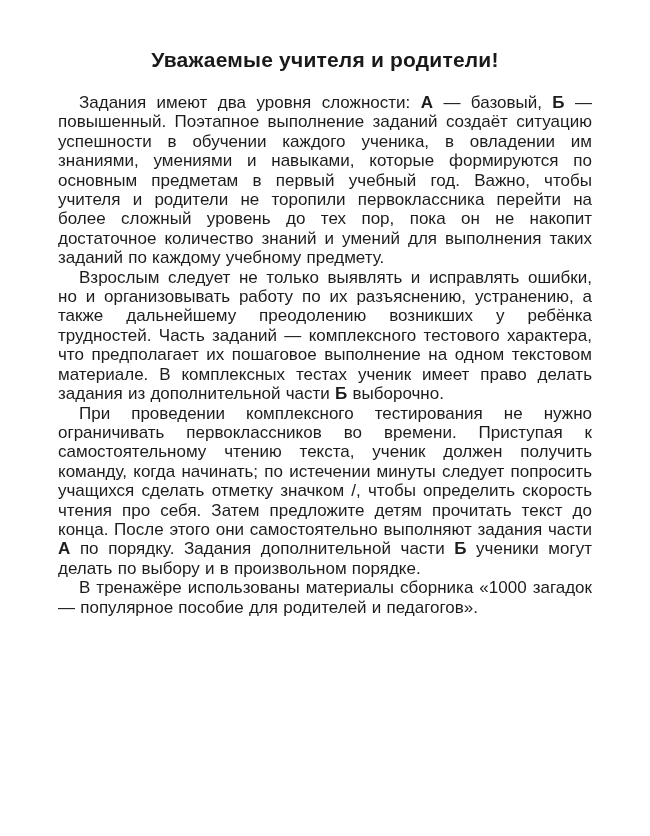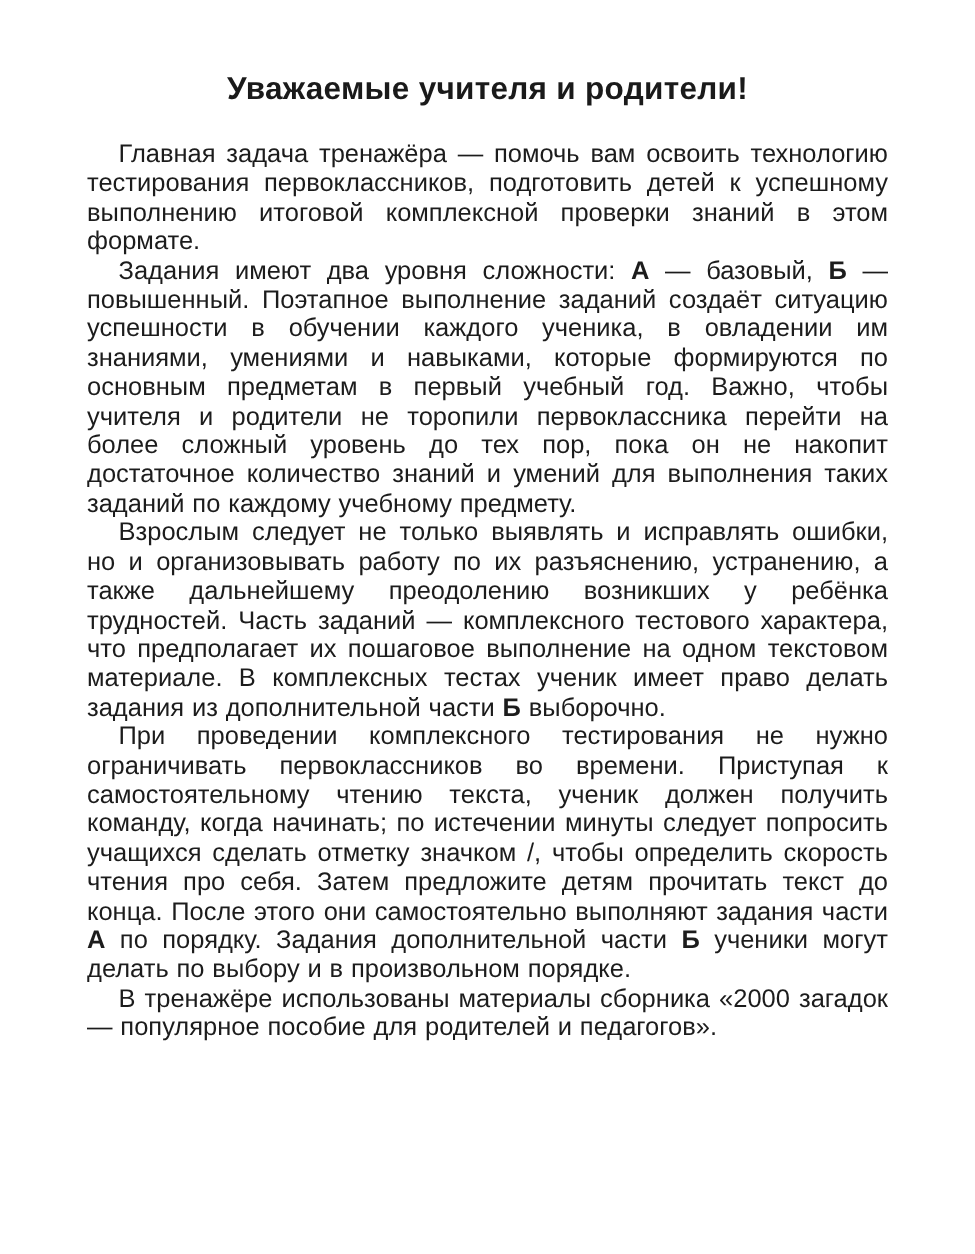--- a/index.html
+++ b/index.html
@@ -41,19 +41,18 @@
   .body-text p b {
     font-weight: bold;
   }
 </style>
 </head>
 <body>
 
 <div class="page">
   <h1 class="title">Уважаемые учителя и родители!</h1>
   <div class="body-text">
-      <p><span>Главная задача тренажёра — помочь вам освоить технологию тестирования первоклассников, подготовить детей к успешному выполнению итоговой комплексной проверки знаний в этом формате.</span></p>
       <p><span>Задания имеют два уровня сложности: </span><b>А</b><span> — базовый, </span><b>Б</b><span> — повышенный. Поэтапное выполнение заданий создаёт ситуацию успешности в обучении каждого ученика, в овладении им знаниями, умениями и навыками, которые формируются по основным предметам в первый учебный год. Важно, чтобы учителя и родители не торопили первоклассника перейти на более сложный уровень до тех пор, пока он не накопит достаточное количество знаний и умений для выполнения таких заданий по каждому учебному предмету.</span></p>
       <p><span>Взрослым следует не только выявлять и исправлять ошибки, но и организовывать работу по их разъяснению, устранению, а также дальнейшему преодолению возникших у ребёнка трудностей. Часть заданий — комплексного тестового характера, что предполагает их пошаговое выполнение на одном текстовом материале. В комплексных тестах ученик имеет право делать задания из дополнительной части </span><b>Б</b><span> выборочно.</span></p>
       <p><span>При проведении комплексного тестирования не нужно ограничивать первоклассников во времени. Приступая к самостоятельному чтению текста, ученик должен получить команду, когда начинать; по истечении минуты следует попросить учащихся сделать отметку значком /, чтобы определить скорость чтения про себя. Затем предложите детям прочитать текст до конца. После этого они самостоятельно выполняют задания части </span><b>А</b><span> по порядку. Задания дополнительной части </span><b>Б</b><span> ученики могут делать по выбору и в произвольном порядке.</span></p>
-      <p><span>В тренажёре использованы материалы сборника «2000 загадок — популярное пособие для родителей и педагогов».</span></p>
+      <p><span>В тренажёре использованы материалы сборника «1000 загадок — популярное пособие для родителей и педагогов».</span></p>
     </div>
 </div>
 
 </body></html>

